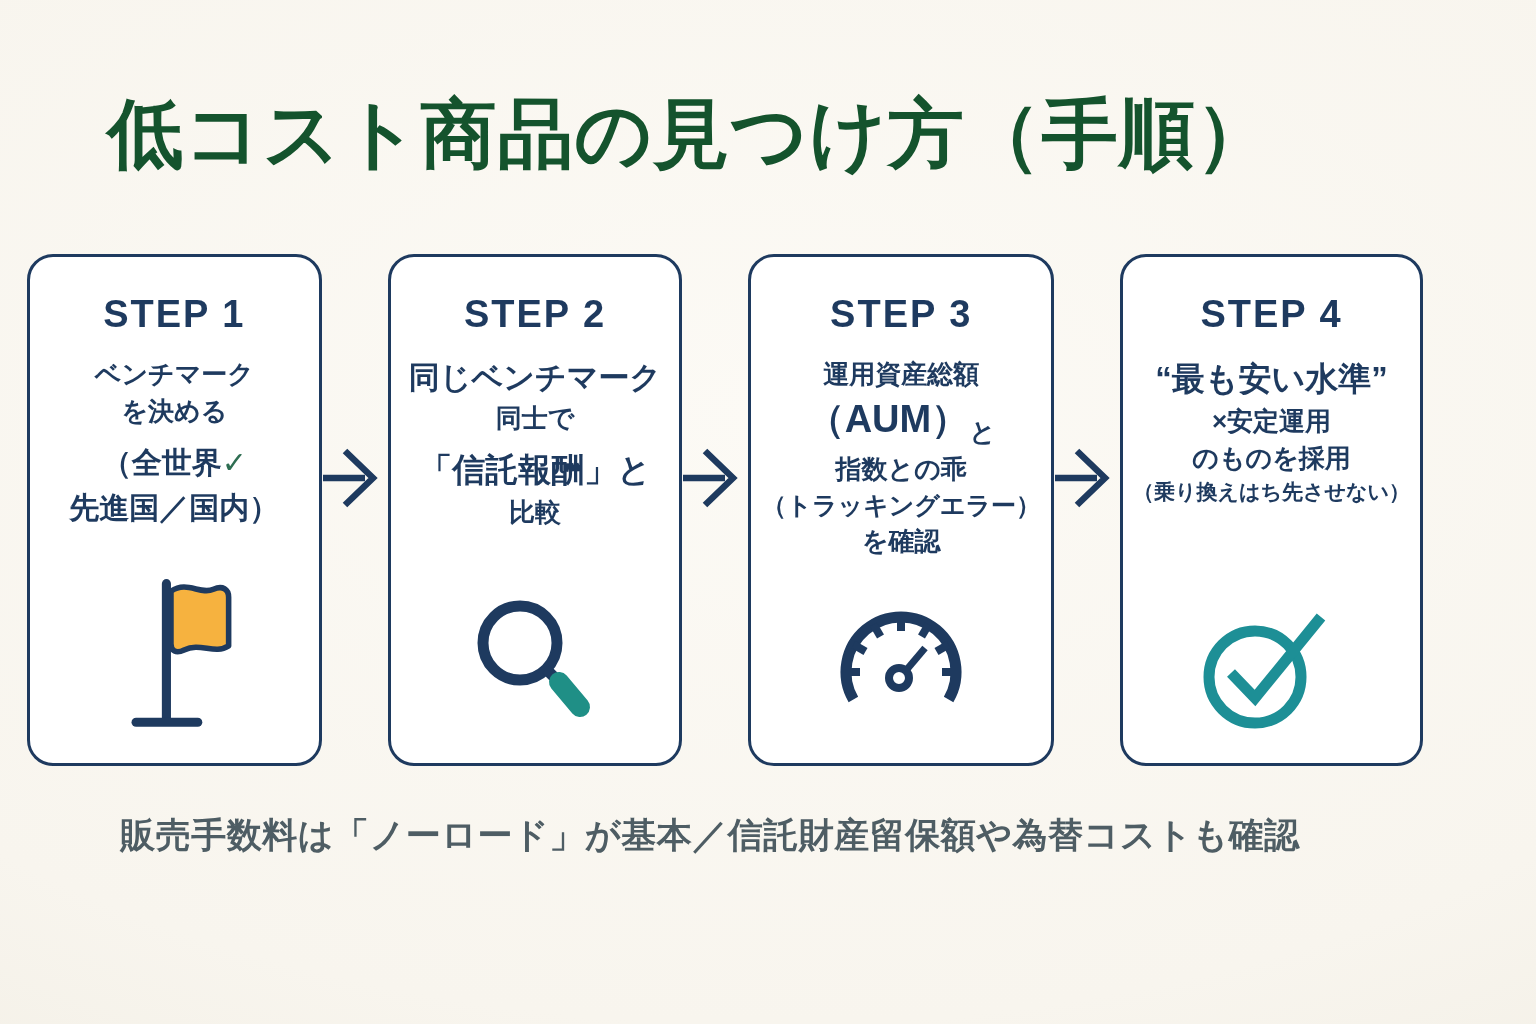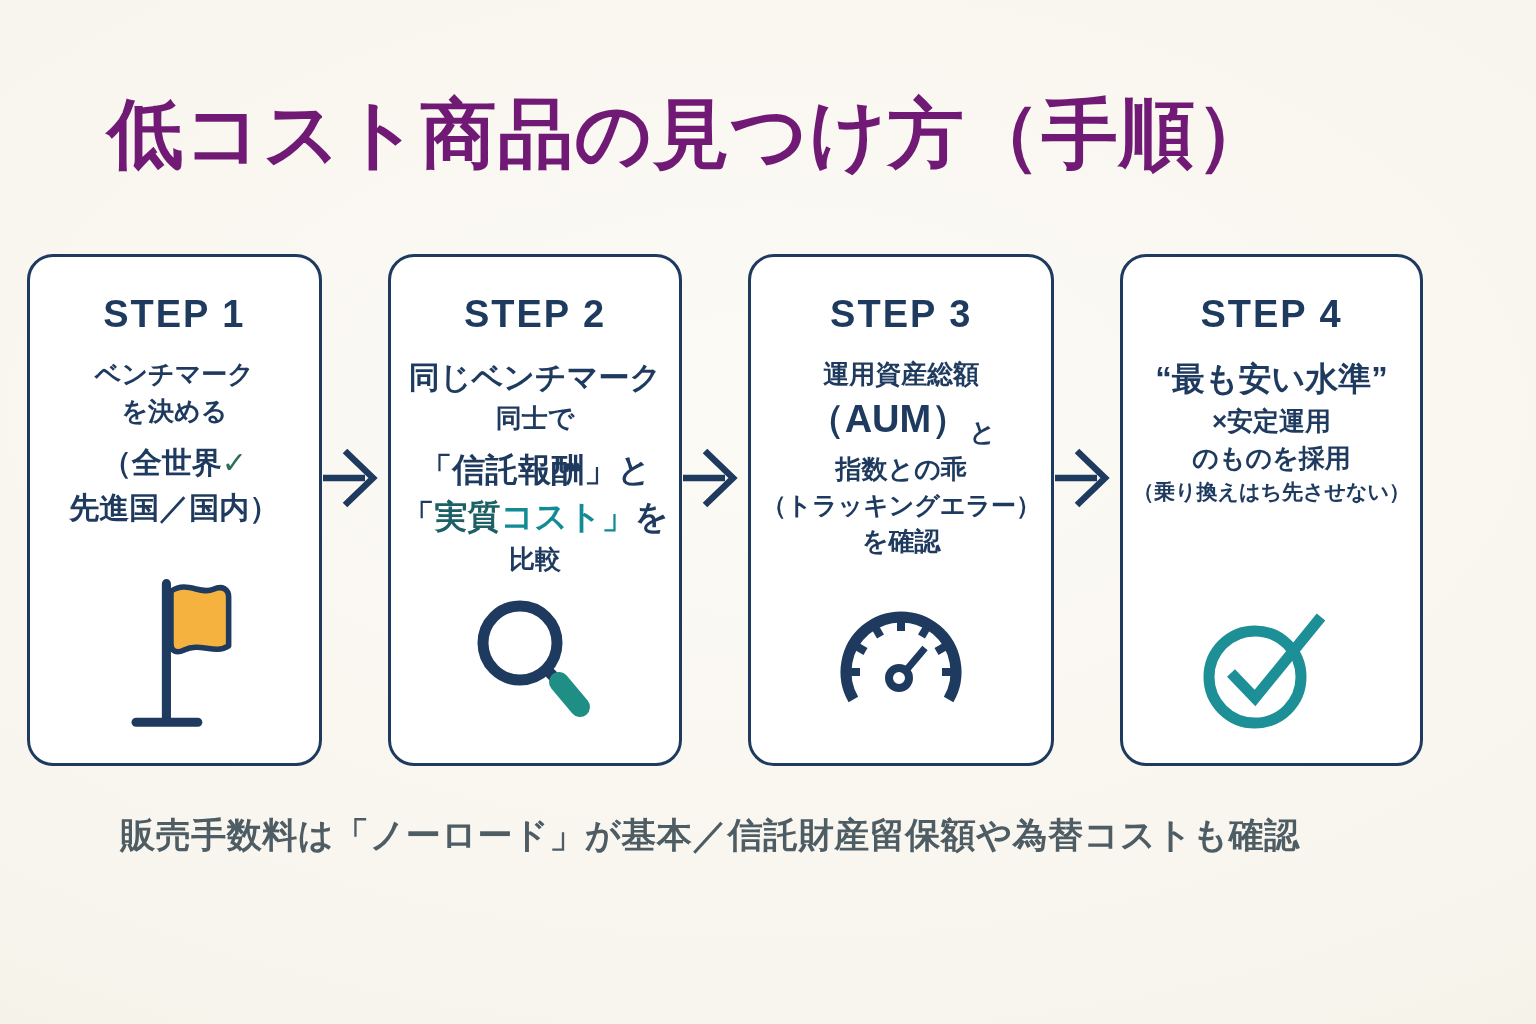--- a/index.html
+++ b/index.html
@@ -7,21 +7,21 @@
   body {
     position:relative;
     overflow:hidden;
     font-family:"Liberation Sans","DejaVu Sans",sans-serif;
     background:radial-gradient(120% 100% at 50% 40%, #fcfaf5 0%, #f8f5ee 60%, #efebe0 100%);
     color:#1e3a5f;
   }
   .title {
     position:absolute; top:84px; left:0; width:1380px;
     text-align:center; font-size:76px; font-weight:800;
-    color:#701a75; letter-spacing:1px; white-space:nowrap;font-family:Liberation Mono, monospace;
+    color:#14532d; letter-spacing:1px; white-space:nowrap;font-family:Liberation Mono, monospace;
   }
   .flow {
     position:absolute; top:254px; left:27px; width:1396px; height:512px;
     display:flex; align-items:stretch;
   }
   .card {
     flex:1 1 0; height:512px; background:#ffffff;
     border:3.5px solid #1e3a5f; border-radius:26px;
     display:flex; flex-direction:column; align-items:center;
     padding:36px 10px 22px; text-align:center;
@@ -79,21 +79,20 @@
       <polyline points="22,5 50,32 22,59" fill="none" stroke="#1e3a5f" stroke-width="6.5"></polyline>
     </svg>
   </div>
 
   <div class="card">
     <div class="step-label">STEP 2</div>
     <div class="ln t31">同じベンチマーク</div>
     <div class="ln t35">同士で</div>
     <div class="gap10"></div>
     <div class="ln t33">「信託報酬」と</div>
-    <div class="ln t33"><span>「</span><span class="teal-dark">実質</span><span class="teal">コスト」</span><span>を</span></div>
     <div class="ln t35">比較</div>
     <div class="icon-wrap">
       <svg width="150" height="150" viewBox="0 0 150 150">
         <circle cx="60" cy="52" r="37" fill="none" stroke="#1e3a5f" stroke-width="11"></circle>
         <line x1="86" y1="78" x2="97" y2="89" stroke="#1e3a5f" stroke-width="11"></line>
         <line x1="99" y1="91" x2="120" y2="116" stroke="#1f8f86" stroke-width="20" stroke-linecap="round"></line>
       </svg>
     </div>
   </div>
 

